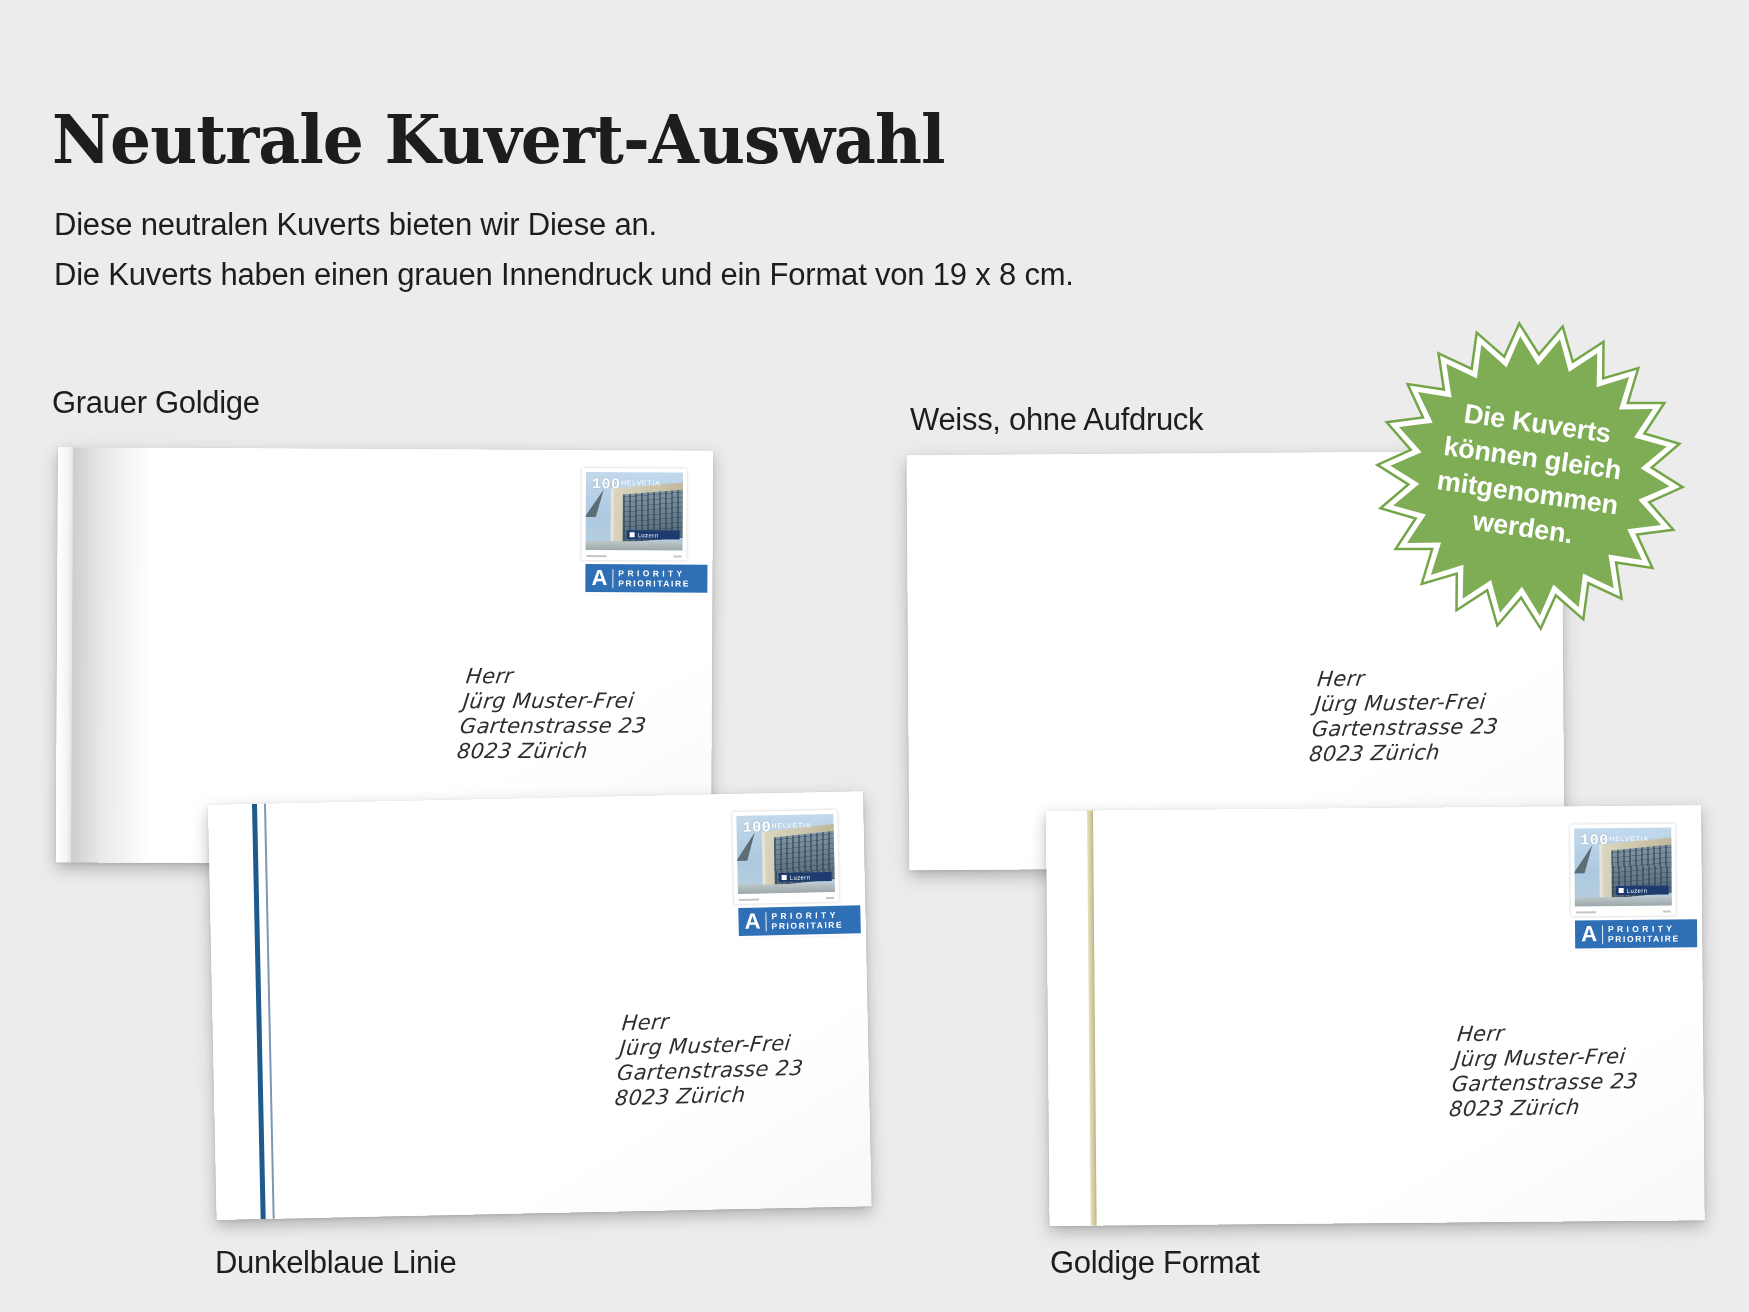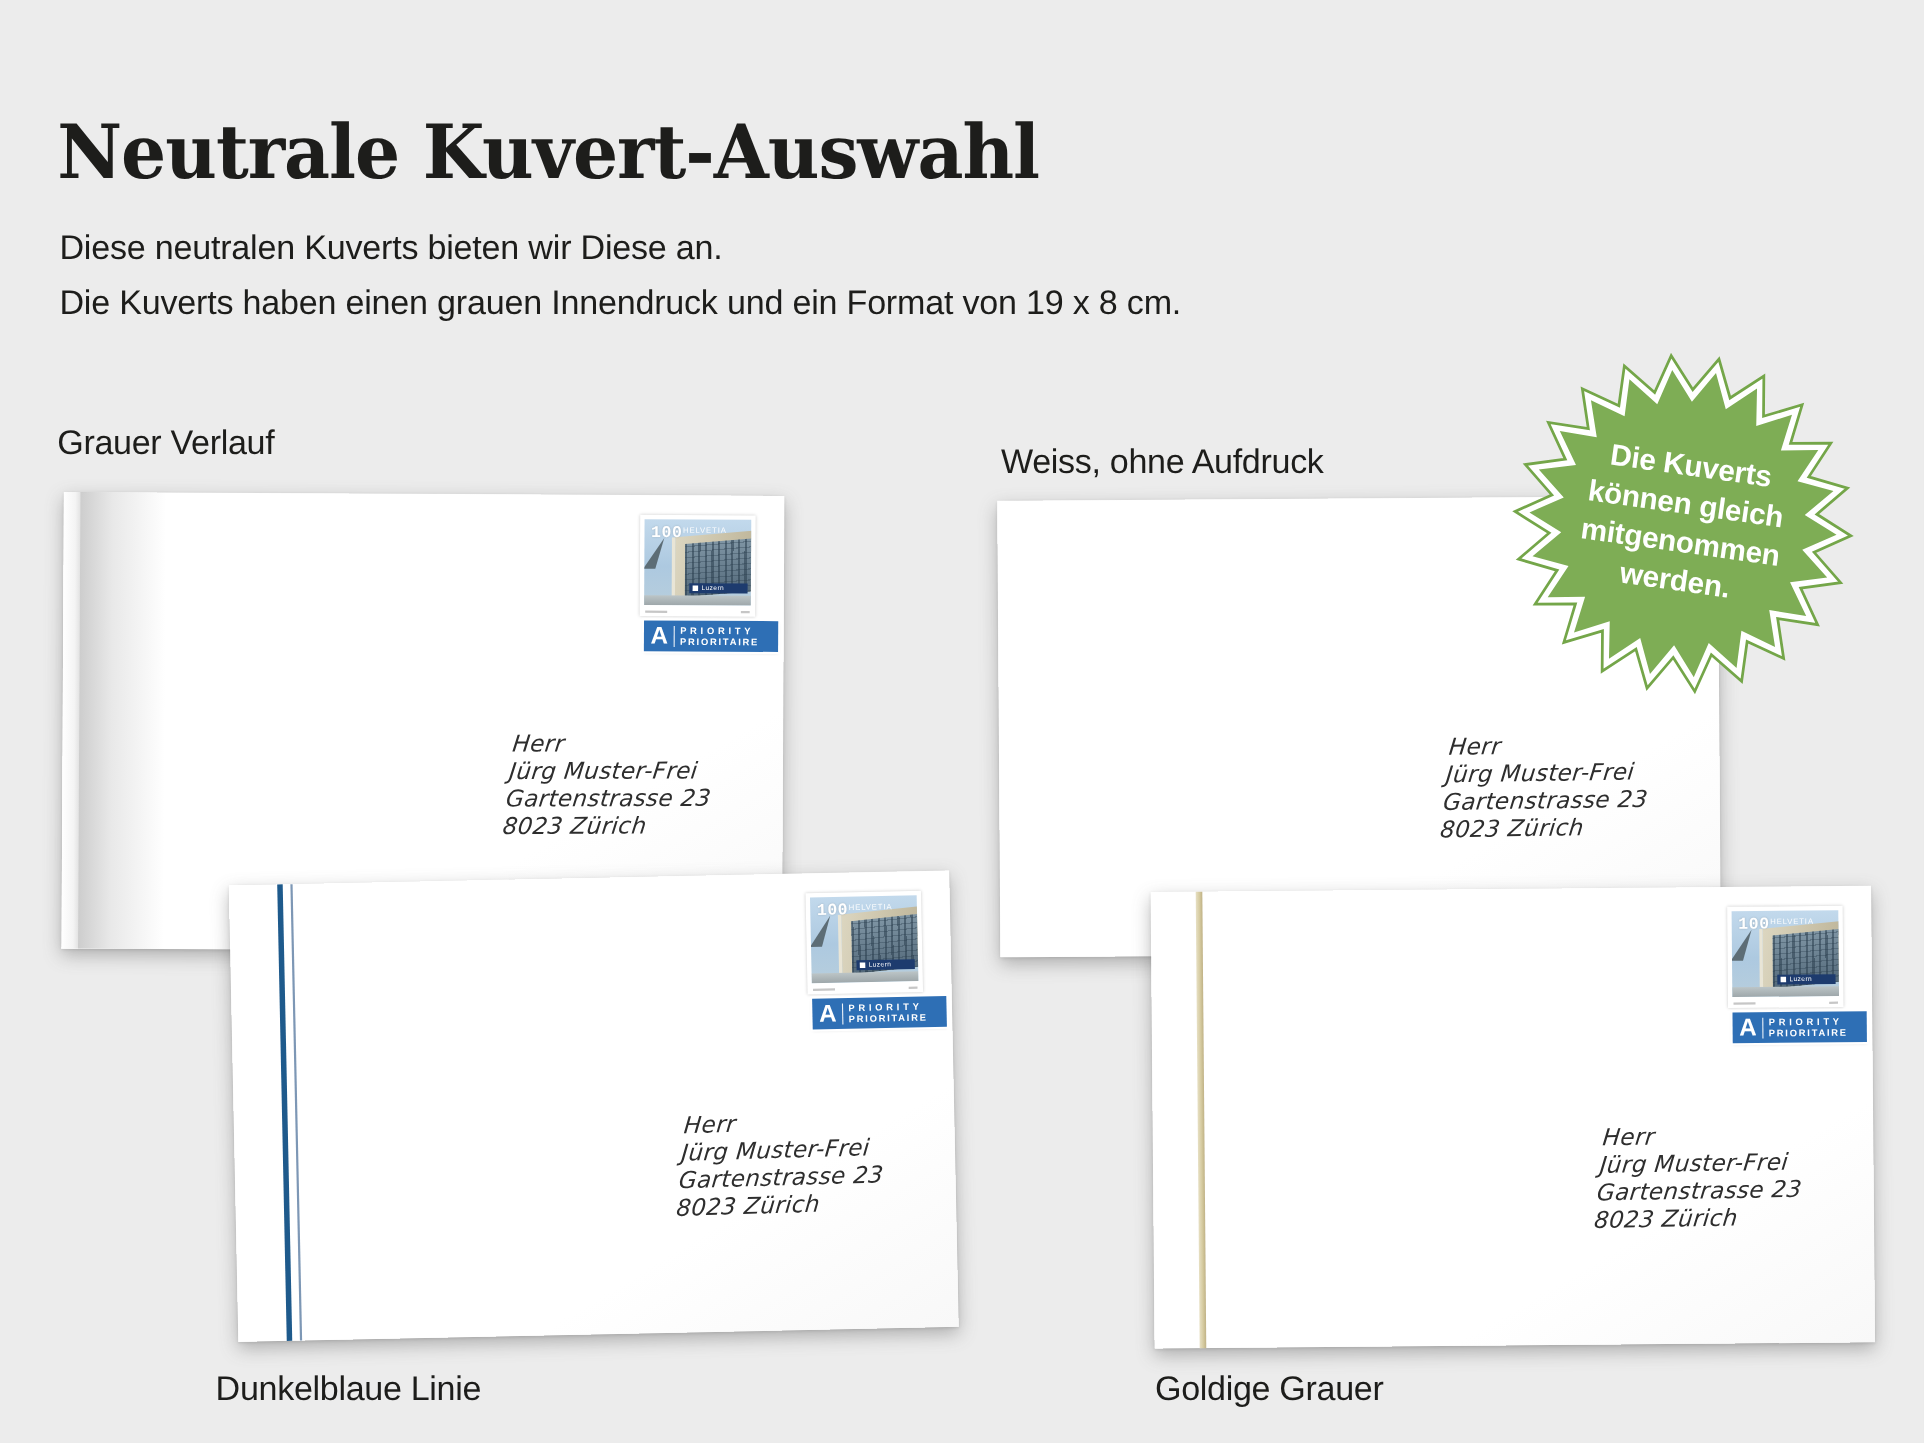--- a/index.html
+++ b/index.html
@@ -19,21 +19,21 @@
   .intro{
     position:absolute;left:54px;top:200px;
     font-size:31px;line-height:50px;letter-spacing:-.2px;color:var(--text,#1d1d1b);
   }
   
   .env-label{
     position:absolute;font-size:31px;letter-spacing:-.3px;color:var(--text,#1d1d1b);white-space:nowrap;
   }
   .lbl-grauer{left:52px;top:385px;}
   .lbl-weiss{left:910px;top:402px;text-align:right;}
-  .lbl-dunkelblau{left:196px;top:1245px;}
+  .lbl-dunkelblau{left:215px;top:1245px;}
   .lbl-gold{left:1050px;top:1245px;}
   
   .envelope{
     position:absolute;width:655px;height:415px;
     background:linear-gradient(150deg,#ffffff 72%,#f8f8f8);
     box-shadow:0 6px 16px rgba(90,90,90,.42),0 1px 3px rgba(0,0,0,.12);
   }
   .env-grauer{left:57px;top:449px;transform:rotate(.3deg);z-index:1;}
   .env-weiss{left:908px;top:453px;transform:rotate(-.4deg);z-index:1;}
   .env-dunkelblau{left:208px;top:805px;transform:rotate(-1.2deg);transform-origin:left top;z-index:3;}
@@ -101,24 +101,24 @@
 </head>
 <body>
 
 <h1 class="page-title">Neutrale Kuvert-Auswahl</h1>
 
 <div class="intro">
   <div>Diese neutralen Kuverts bieten wir Diese an.</div>
   <div>Die Kuverts haben einen grauen Innendruck und ein Format von 19 x 8 cm.</div>
 </div>
 
-<div class="env-label lbl-grauer">Grauer Verlauf</div>
+<div class="env-label lbl-grauer">Grauer Goldige</div>
 <div class="env-label lbl-weiss">Weiss, ohne Aufdruck</div>
 <div class="env-label lbl-dunkelblau">Dunkelblaue Linie</div>
-<div class="env-label lbl-gold">Goldige Grauer</div>
+<div class="env-label lbl-gold">Goldige Format</div>
 
 <div class="envelope env-grauer">
   <div class="fold-strip"></div>
   <div class="gray-grad"></div>
   <div class="stamp">
     <div class="stamp-photo">
       <div class="stamp-building">
           <div class="stamp-glass"></div>
         </div>
       <div class="stamp-spire"></div>

